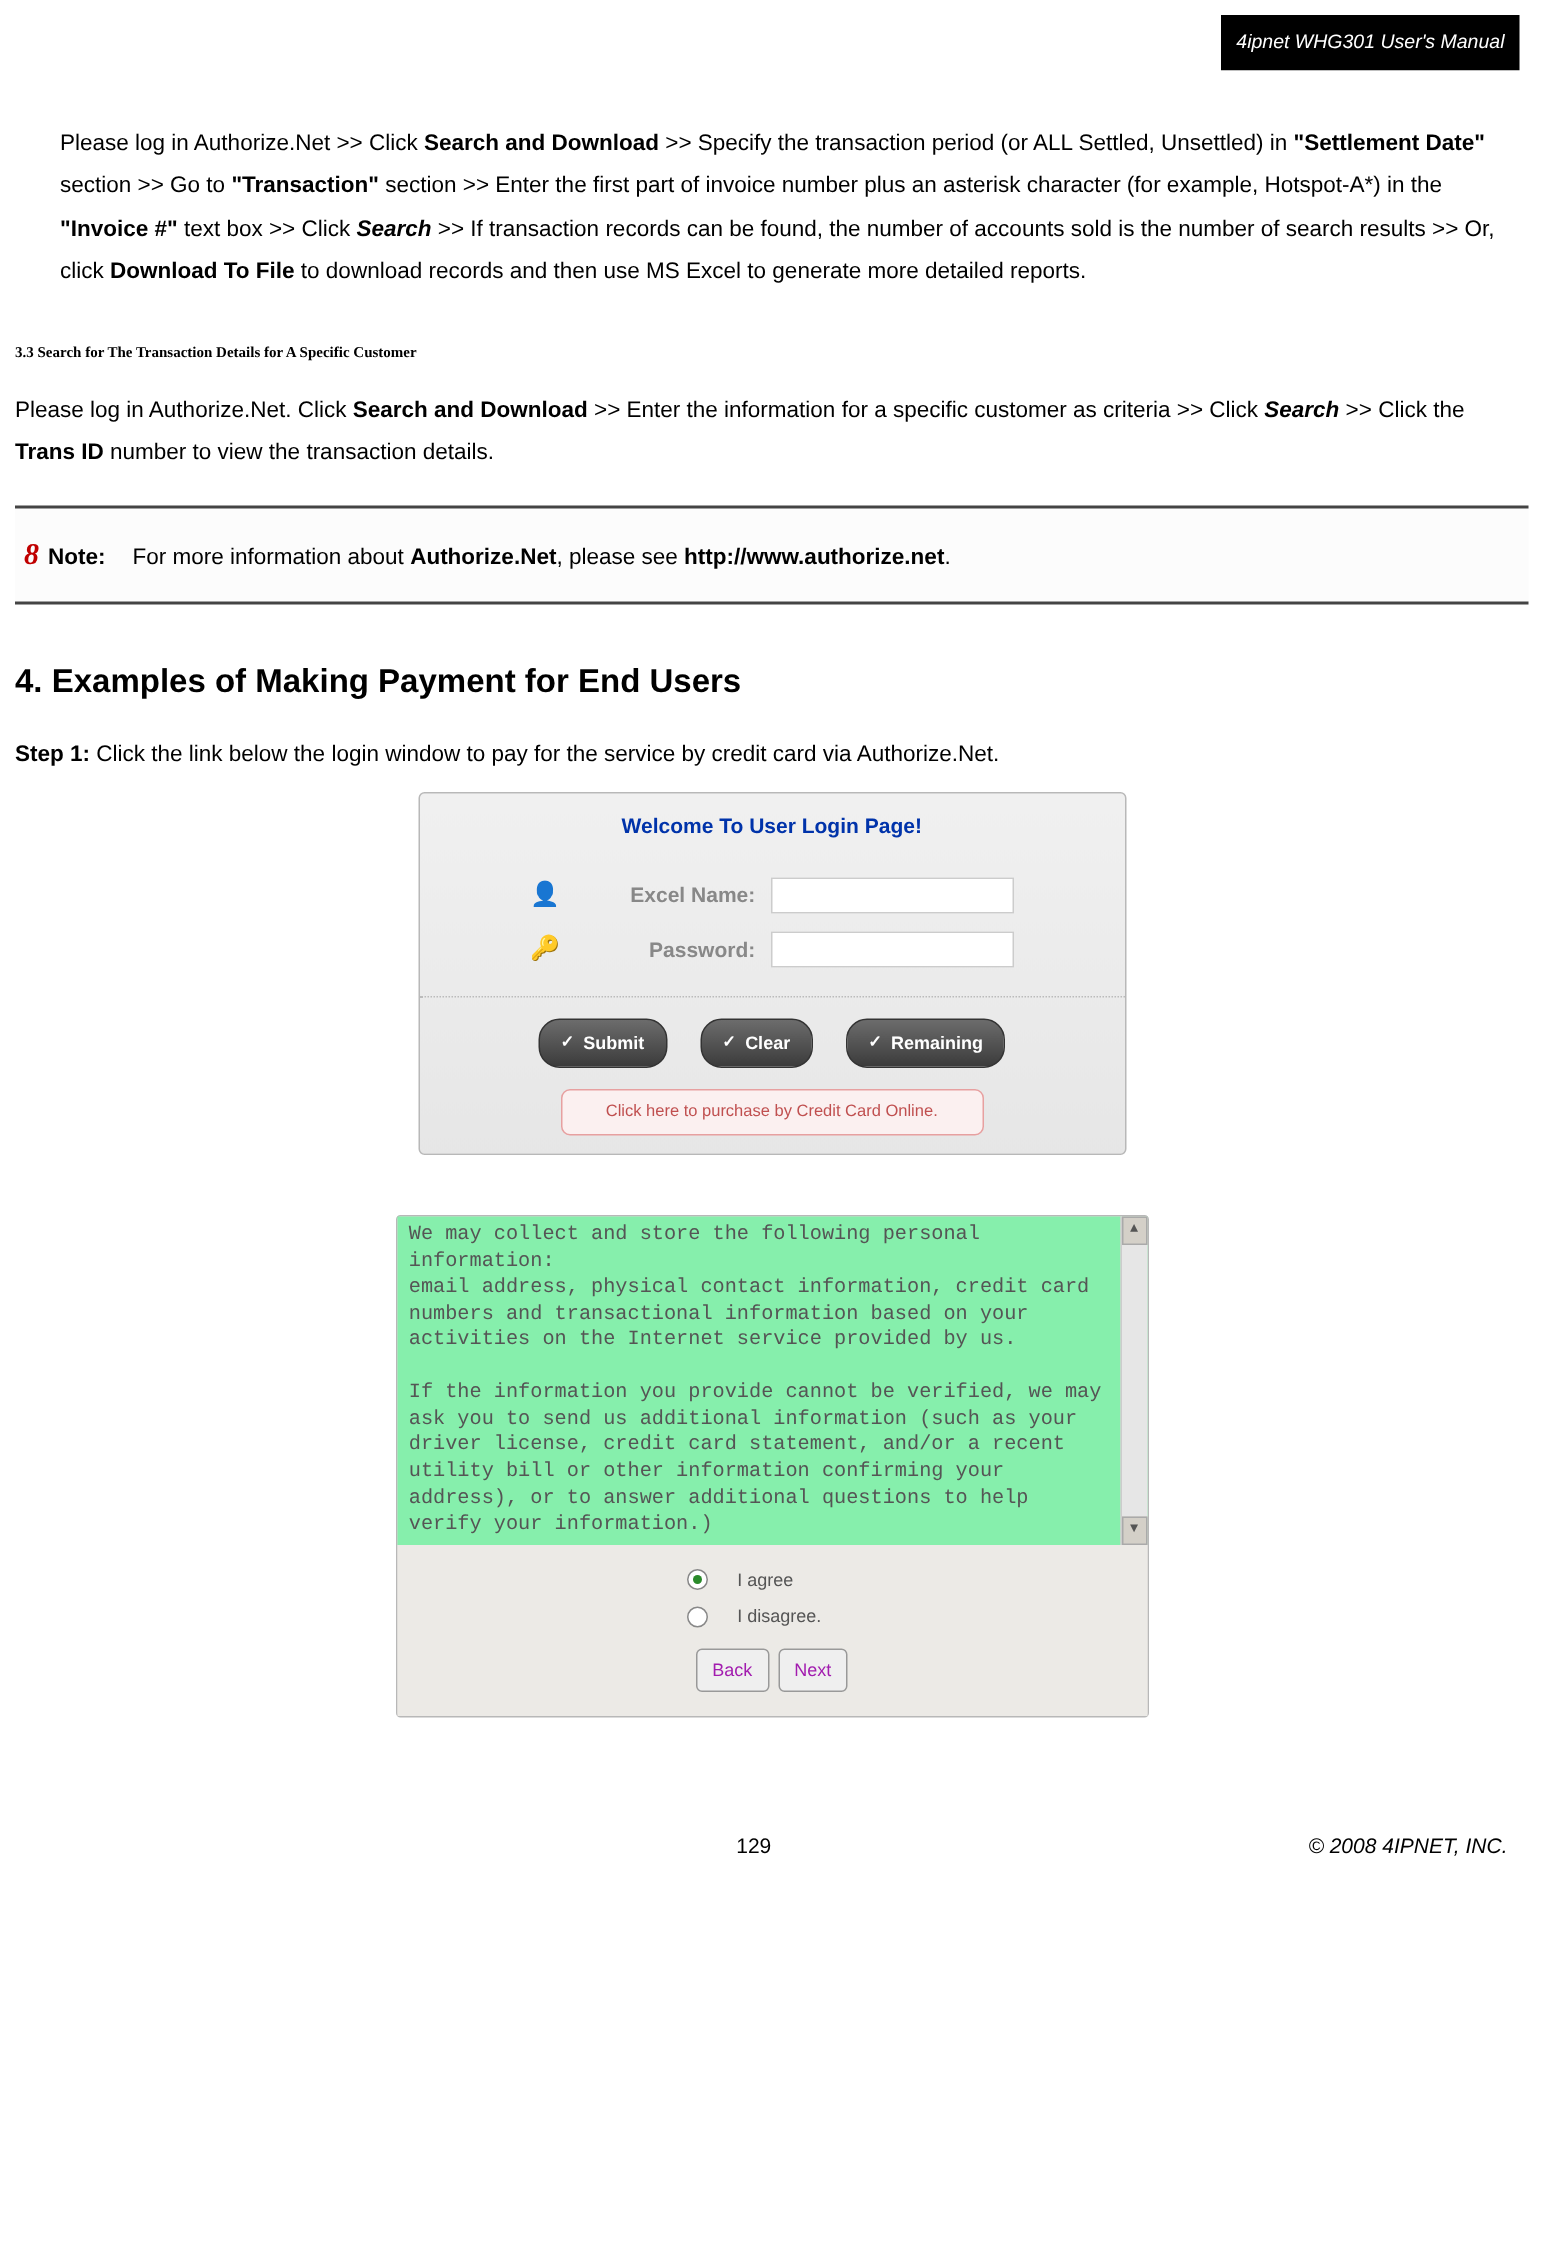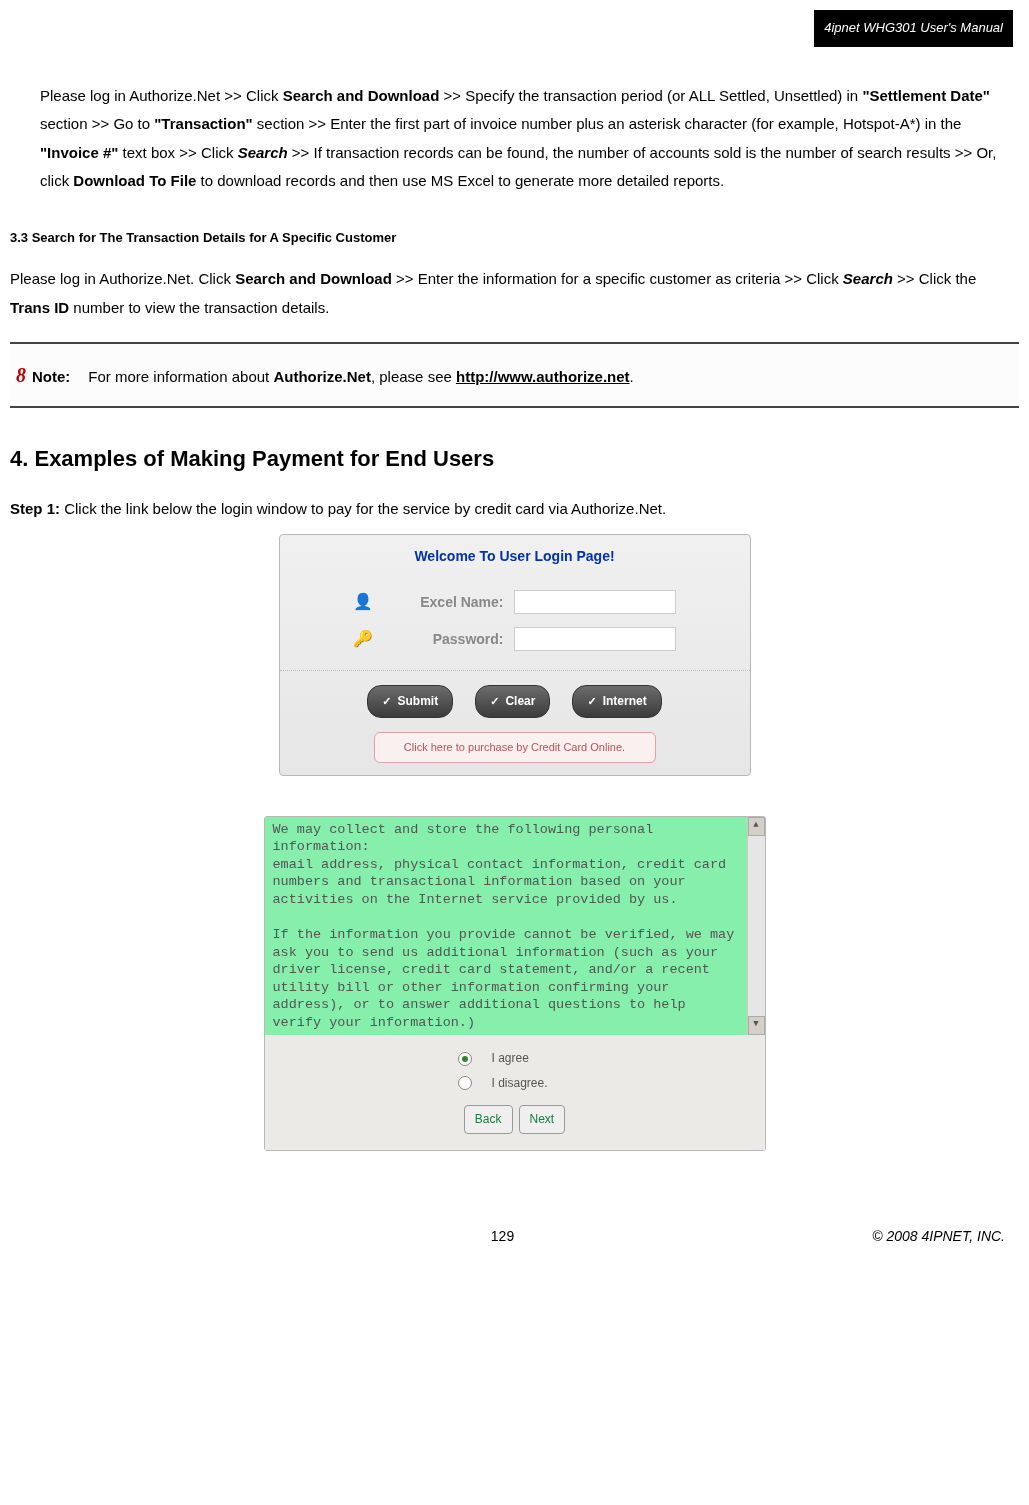--- a/index.html
+++ b/index.html
@@ -33,24 +33,25 @@
     .para-b {
       margin-left: 30px;
       text-indent: -30px;
       padding-right: 10px;
     }
     .para-b .marker {
       display: inline-block;
       width: 30px;
     }
     h3.sec33 {
-      font-size: 13px;
+      font-size: 10px;
       font-weight: bold;
       margin-top: 30px;
       margin-bottom: 5px;
+      font-family: Liberation Serif, serif;
     }
     .plain {
       line-height: 1.9;
     }
     .note-box {
       margin: 20px 0 30px 0;
       border-top: 2px solid #444;
       border-bottom: 2px solid #444;
       background: #fcfcfc;
       padding: 12px 0 12px 0;
@@ -229,39 +230,39 @@
       justify-content: center;
       gap: 6px;
       padding: 8px 0 12px 0;
     }
     .win-btn {
       background: #efefef;
       border: 1px solid #999;
       border-radius: 4px;
       font-size: 12px;
       padding: 2px 10px;
-      color: #15803d;
+      color: #a21caf;
     }
     .footer {
       position: relative;
       margin-top: 72px;
       padding: 0 24px 20px 0;
     }
     .page-num {
       text-align: center;
       font-size: 14px;
     }
     .copyright {
       position: absolute;
       right: 24px;
       bottom: 20px;
       font-style: italic;
       font-size: 14px;
     }
-    .und { text-decoration: underline; }
+    .und { }
     .bld { font-weight: bold; }
     .ita { font-style: italic; }
   </style>
 </head>
 <body>
 
 <div class="header-container">
   <div class="header-bar">4ipnet WHG301 User's Manual</div>
 </div>
 
@@ -310,21 +311,21 @@
       <span class="pill-btn">
           <span class="check-sm">✓</span>
           <span>Submit</span>
         </span>
       <span class="pill-btn">
           <span class="check-sm">✓</span>
           <span>Clear</span>
         </span>
       <span class="pill-btn">
           <span class="check-sm">✓</span>
-          <span>Internet</span>
+          <span>Remaining</span>
         </span>
     </div>
     <span class="purchase-link">Click here to purchase by Credit Card Online.</span>
   </div>
 
 
   <div class="terms-panel">
     <div class="terms-text">
       <span style="white-space:pre-wrap; display:block; padding-right:20px;">We may collect and store the following personal information:
 email address, physical contact information, credit card numbers and transactional information based on your activities on the Internet service provided by us.

